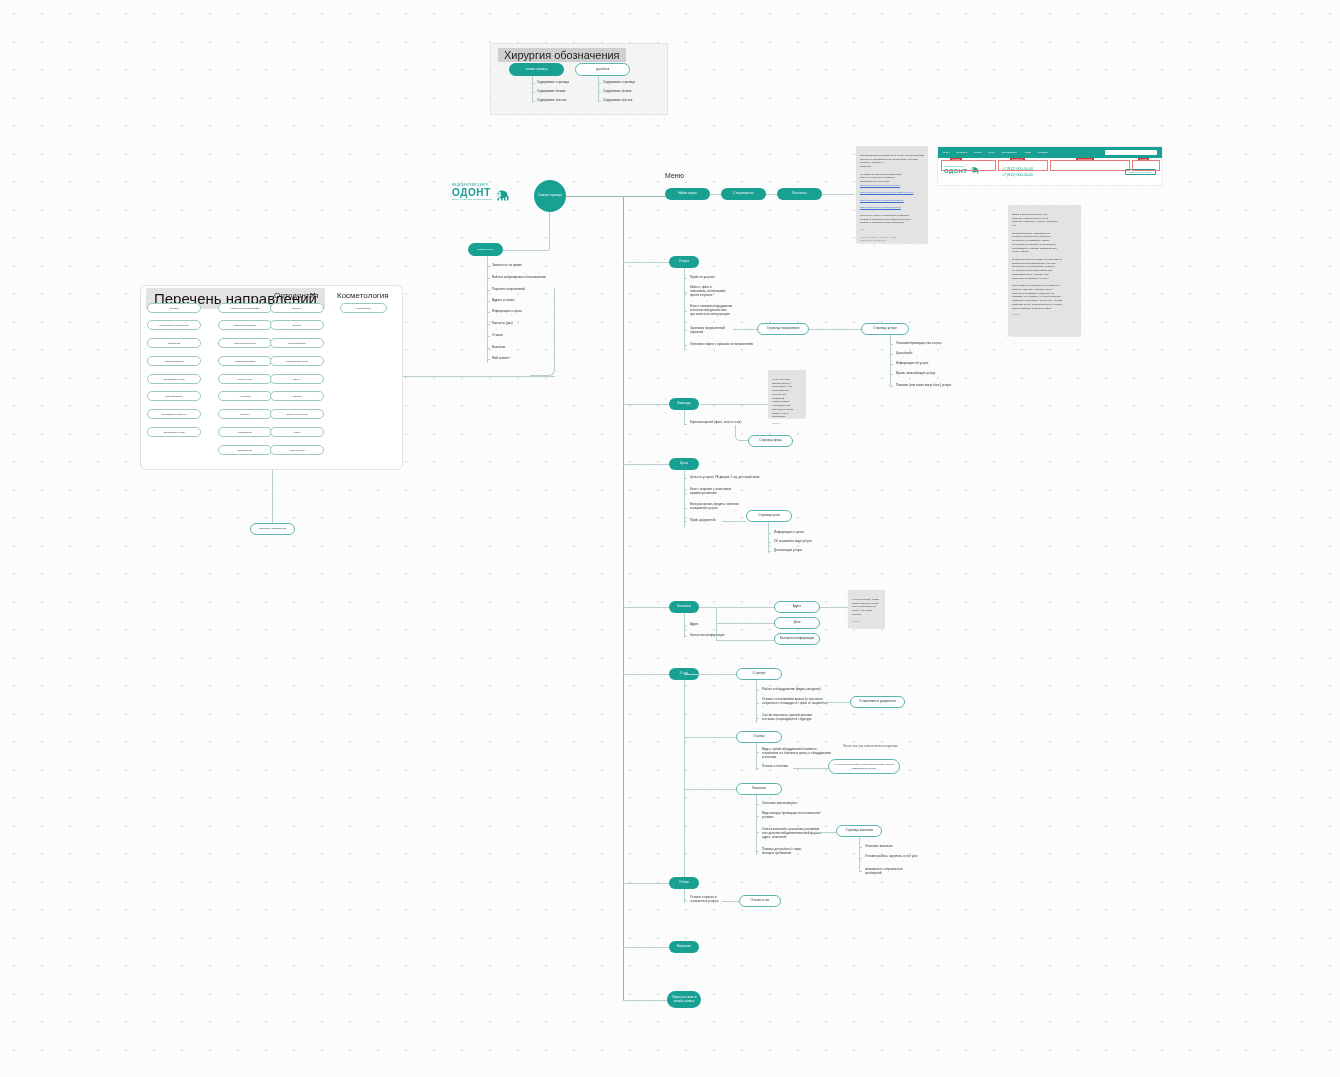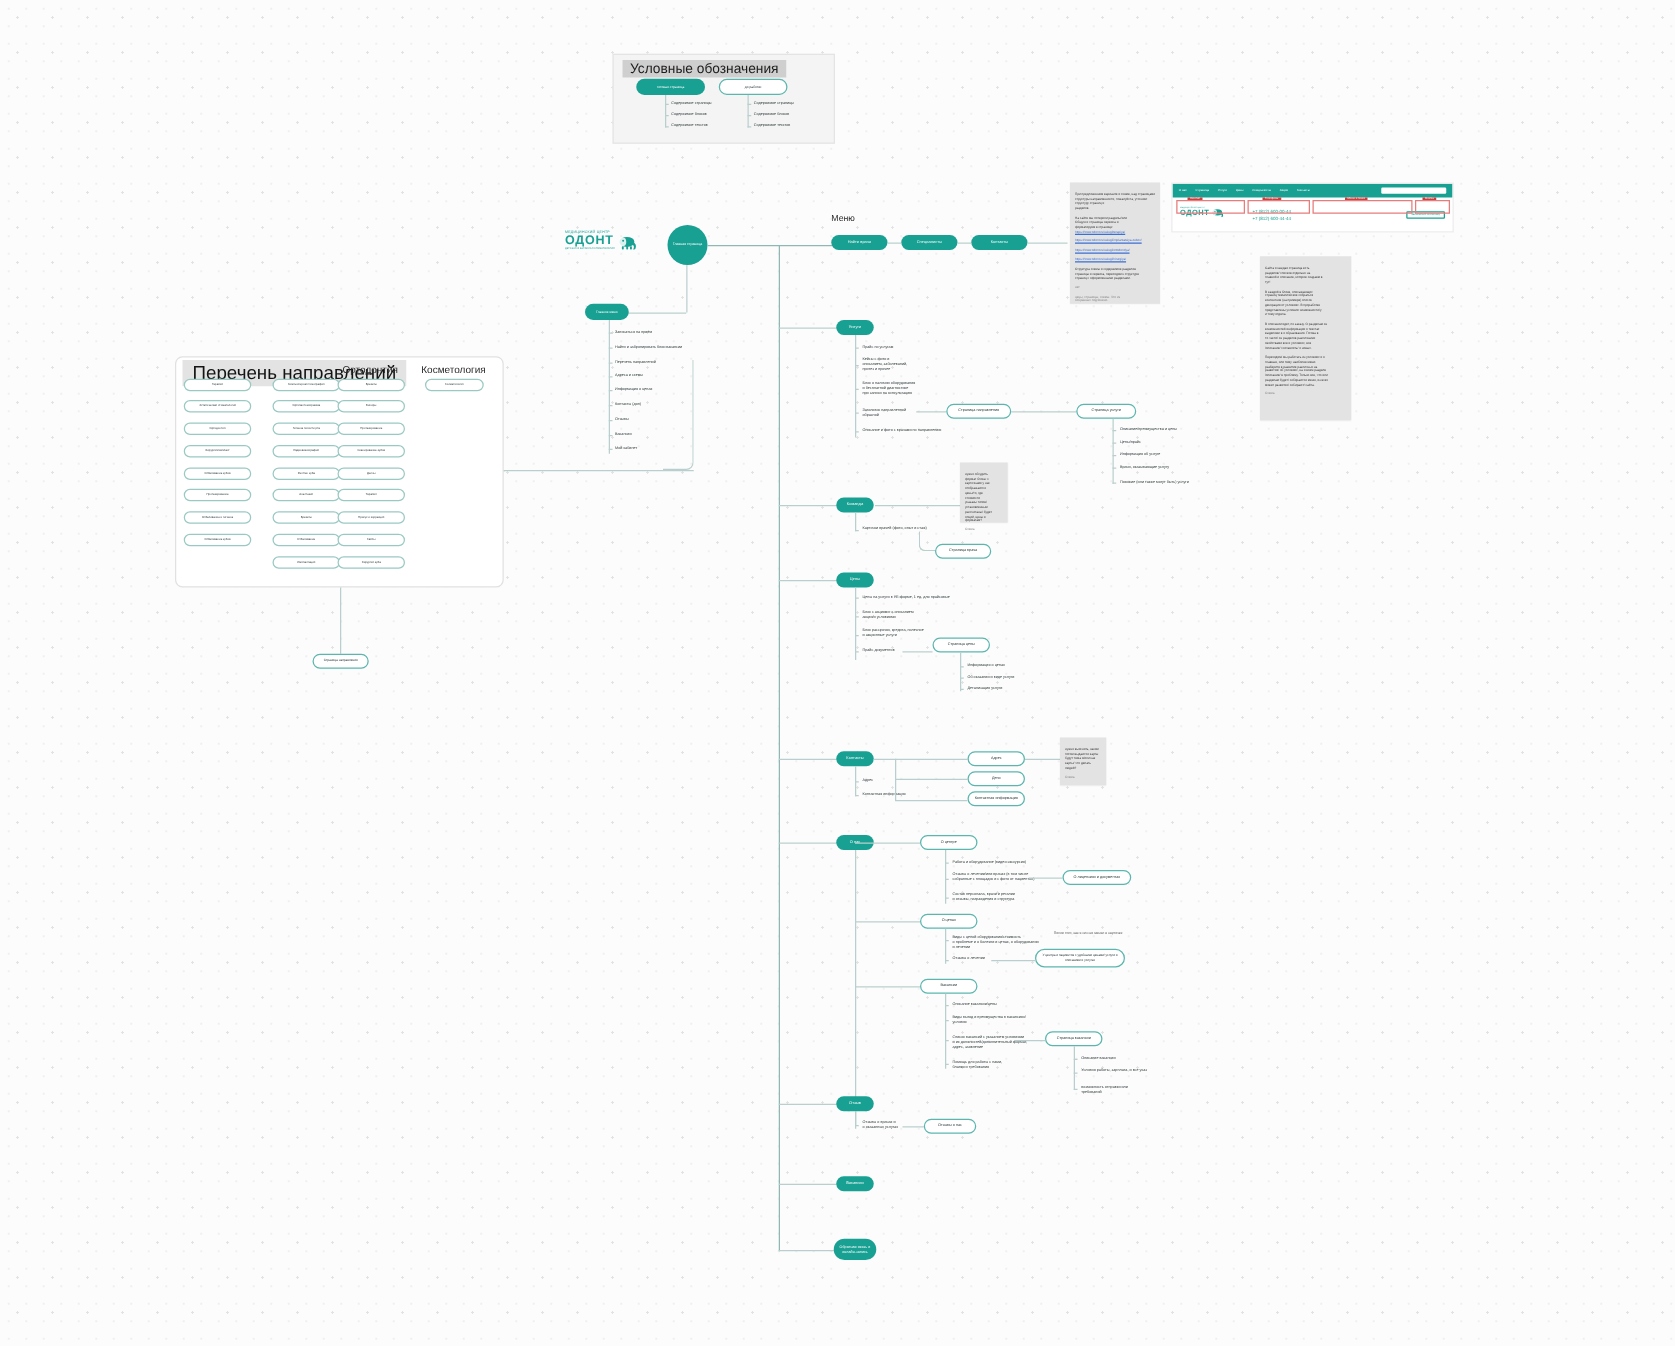--- a/index.html
+++ b/index.html
@@ -122,21 +122,21 @@
   .tick{position:absolute;width:3px;height:0.7px;background:#b9cfcd;}
 
   .elephant{display:inline-block;width:17px;height:11px;position:relative;vertical-align:middle;}
 </style>
 </head>
 <body>
 
 <div id="canvas">
 
   <div class="frame" style="left:490px;top:43px;width:178px;height:72px;"></div>
-  <div class="frame-title" style="left:498px;top:48px;">Условные обозначения</div>
+  <div class="frame-title" style="left:498px;top:48px;">Хирургия обозначения</div>
 
   <div class="node pill-teal" style="left:509px;top:63px;width:55px;height:13px;font-size:2.6px;">готовая страница</div>
   <div class="node pill-out" style="left:575px;top:63px;width:55px;height:13px;font-size:2.6px;">до работки</div>
 
   <div class="ln v" style="left:532px;top:76px;height:26px;"></div>
   <div class="tick" style="left:532px;top:83px;"></div>
   <div class="tick" style="left:532px;top:92px;"></div>
   <div class="tick" style="left:532px;top:101px;"></div>
   <div class="leaf" style="position:absolute;left:537px;top:81px;">Содержимое страницы</div>
   <div class="leaf" style="position:absolute;left:537px;top:90px;">Содержимое блоков</div>

